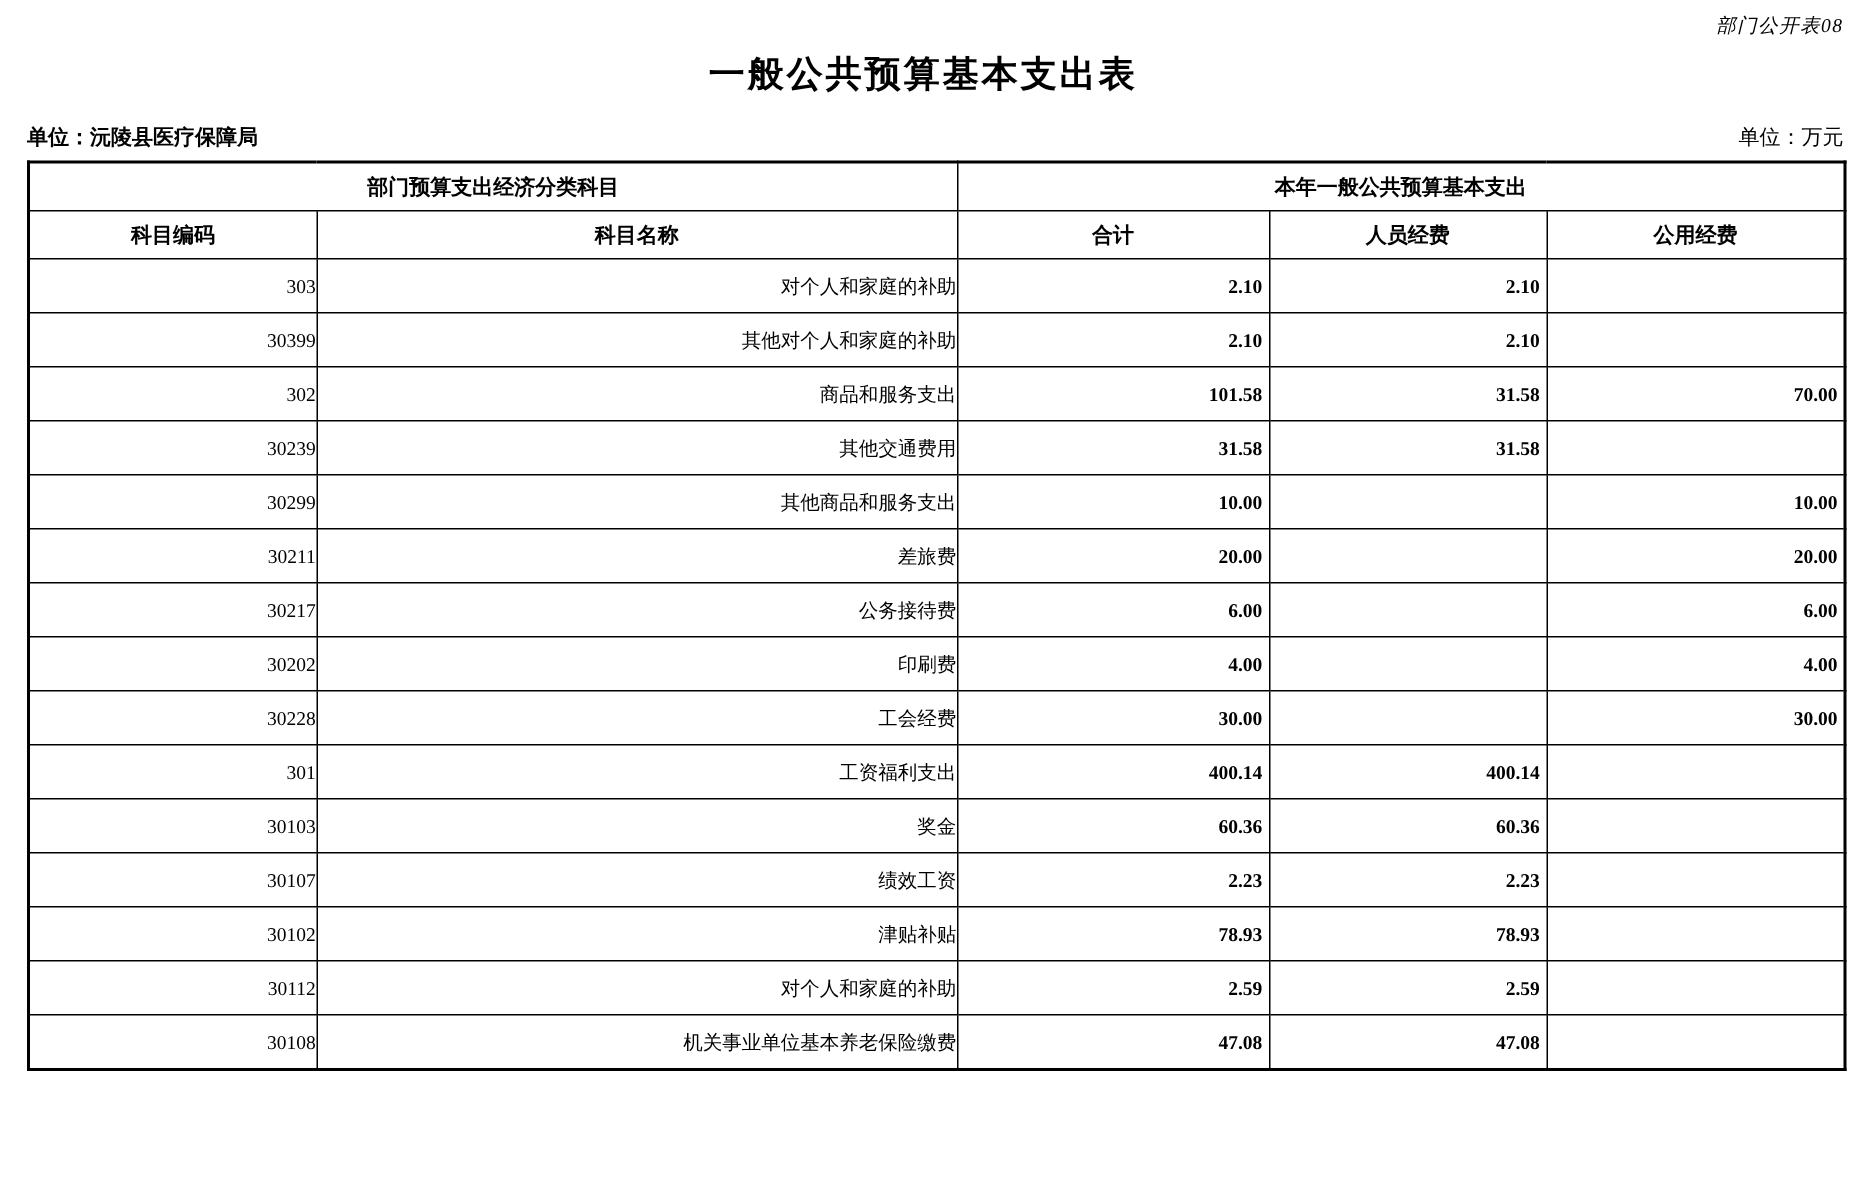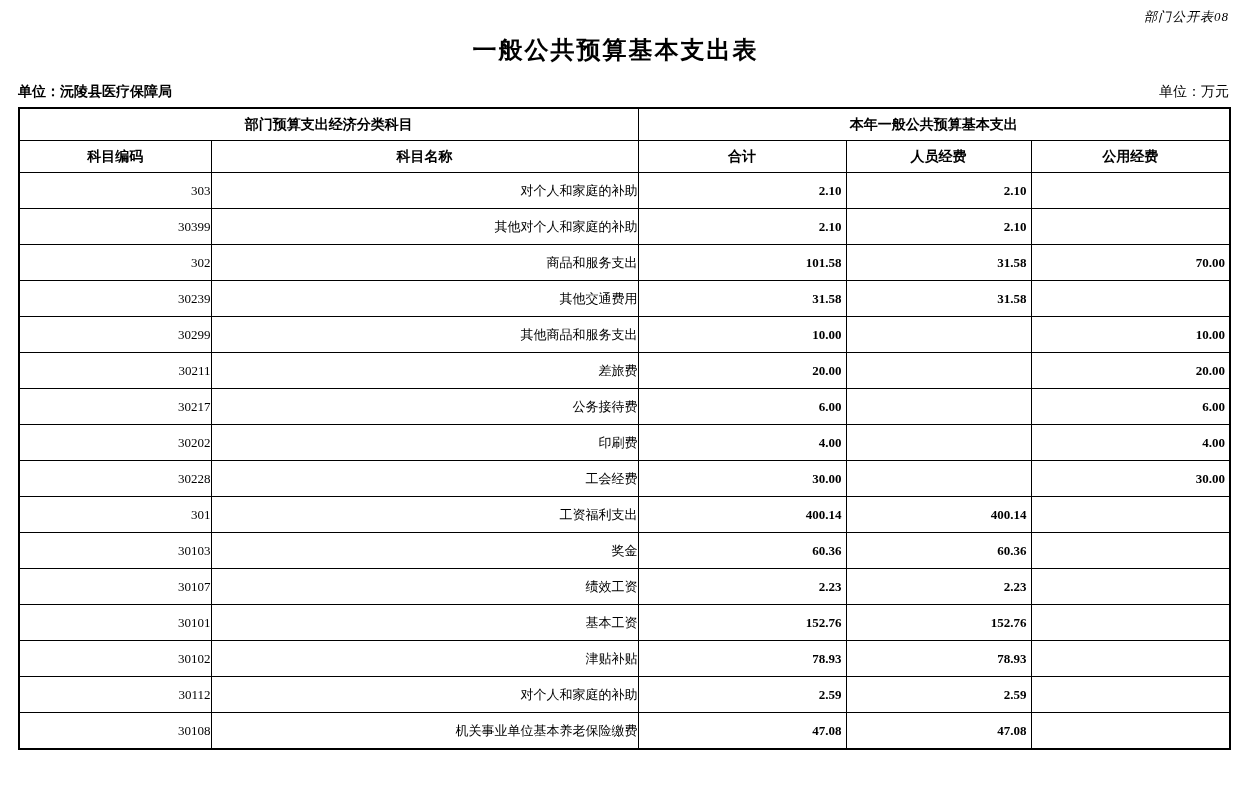--- a/index.html
+++ b/index.html
@@ -200,27 +200,20 @@
   </tr>
 
   <tr class="level-2">
     <td class="cell-code">30107</td>
     <td class="cell-name">绩效工资</td>
     <td class="cell-num">2.23</td>
     <td class="cell-num">2.23</td>
     <td class="cell-num"></td>
   </tr>
 
-  <tr class="level-2">
-    <td class="cell-code">30101</td>
-    <td class="cell-name">基本工资</td>
-    <td class="cell-num">152.76</td>
-    <td class="cell-num">152.76</td>
-    <td class="cell-num"></td>
-  </tr>
 
   <tr class="level-2">
     <td class="cell-code">30102</td>
     <td class="cell-name">津贴补贴</td>
     <td class="cell-num">78.93</td>
     <td class="cell-num">78.93</td>
     <td class="cell-num"></td>
   </tr>
 
   <tr class="level-2">

